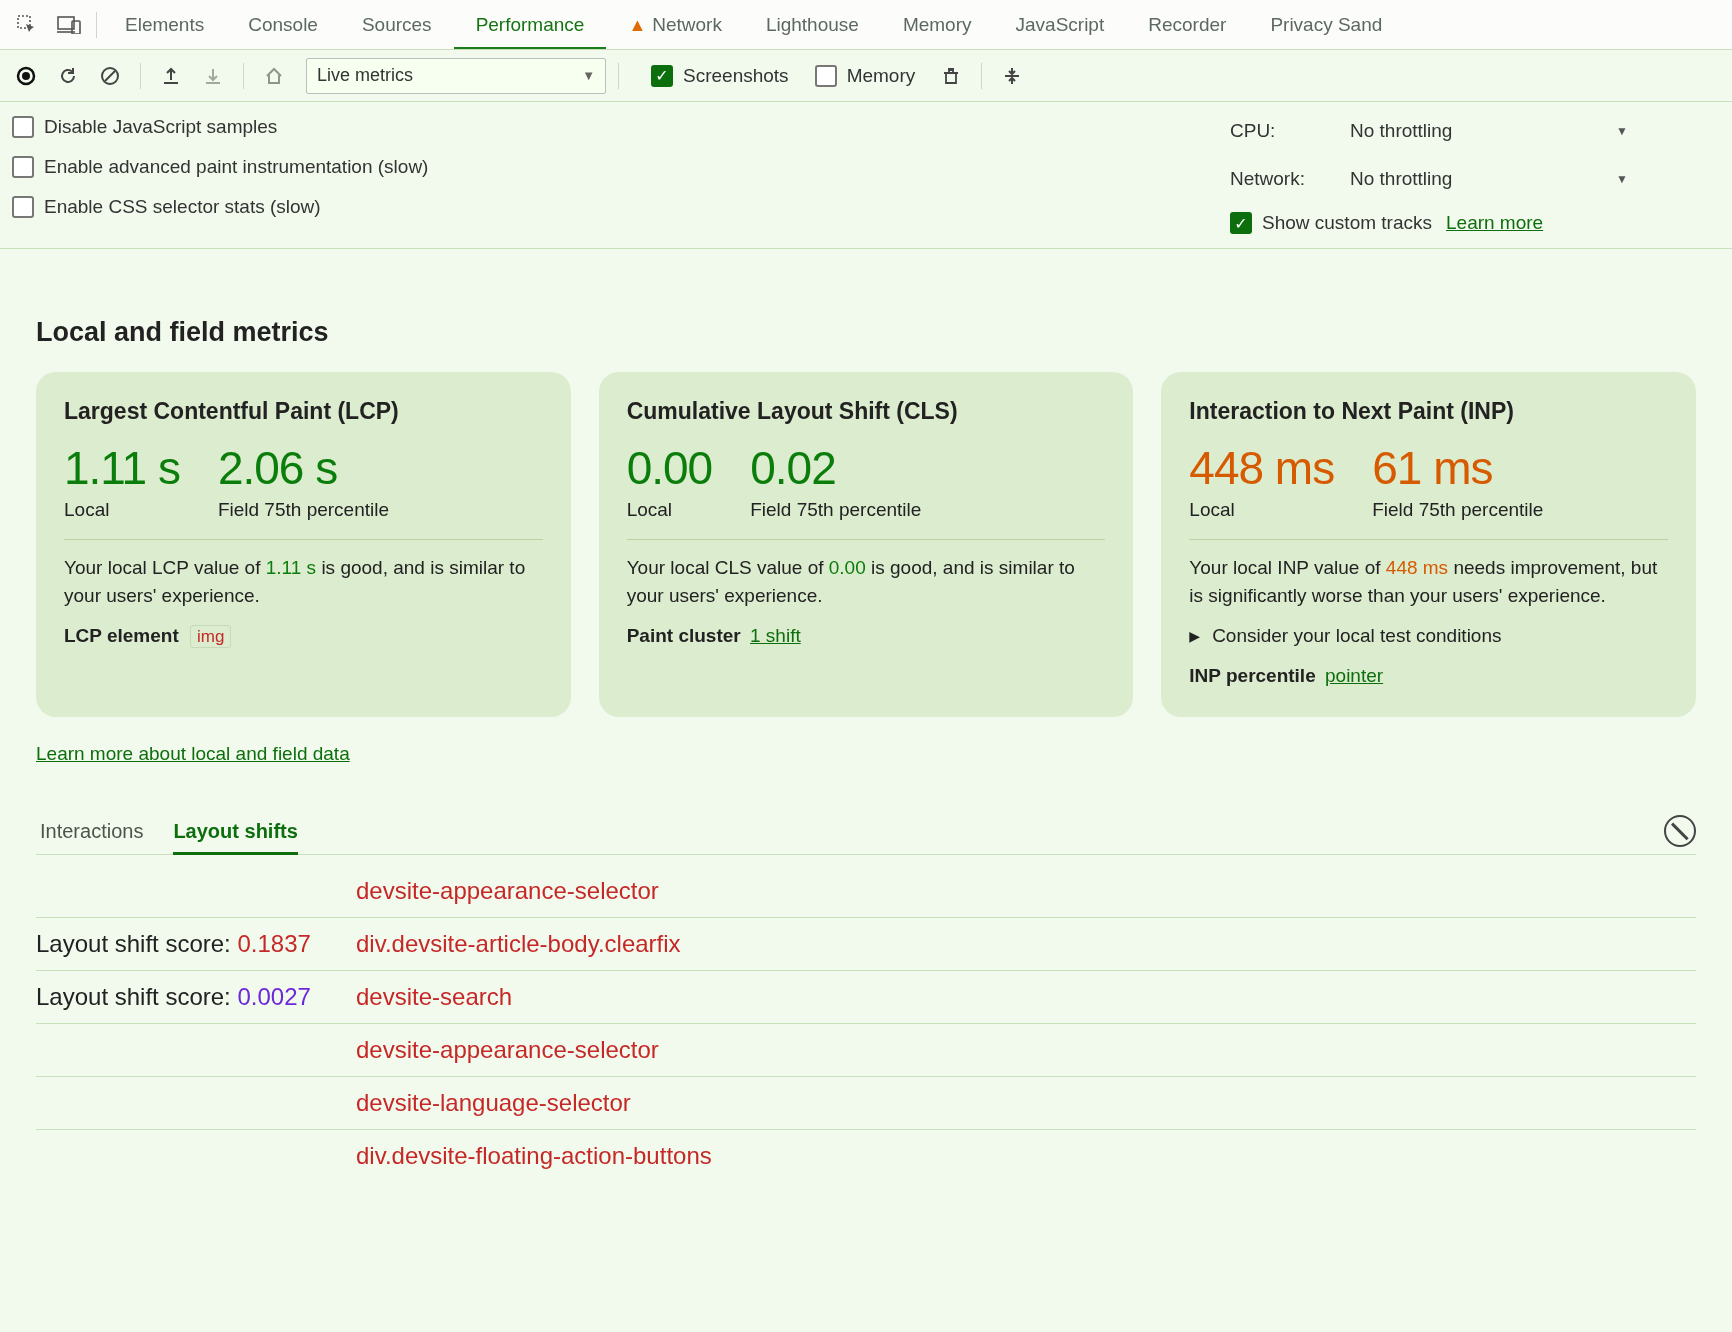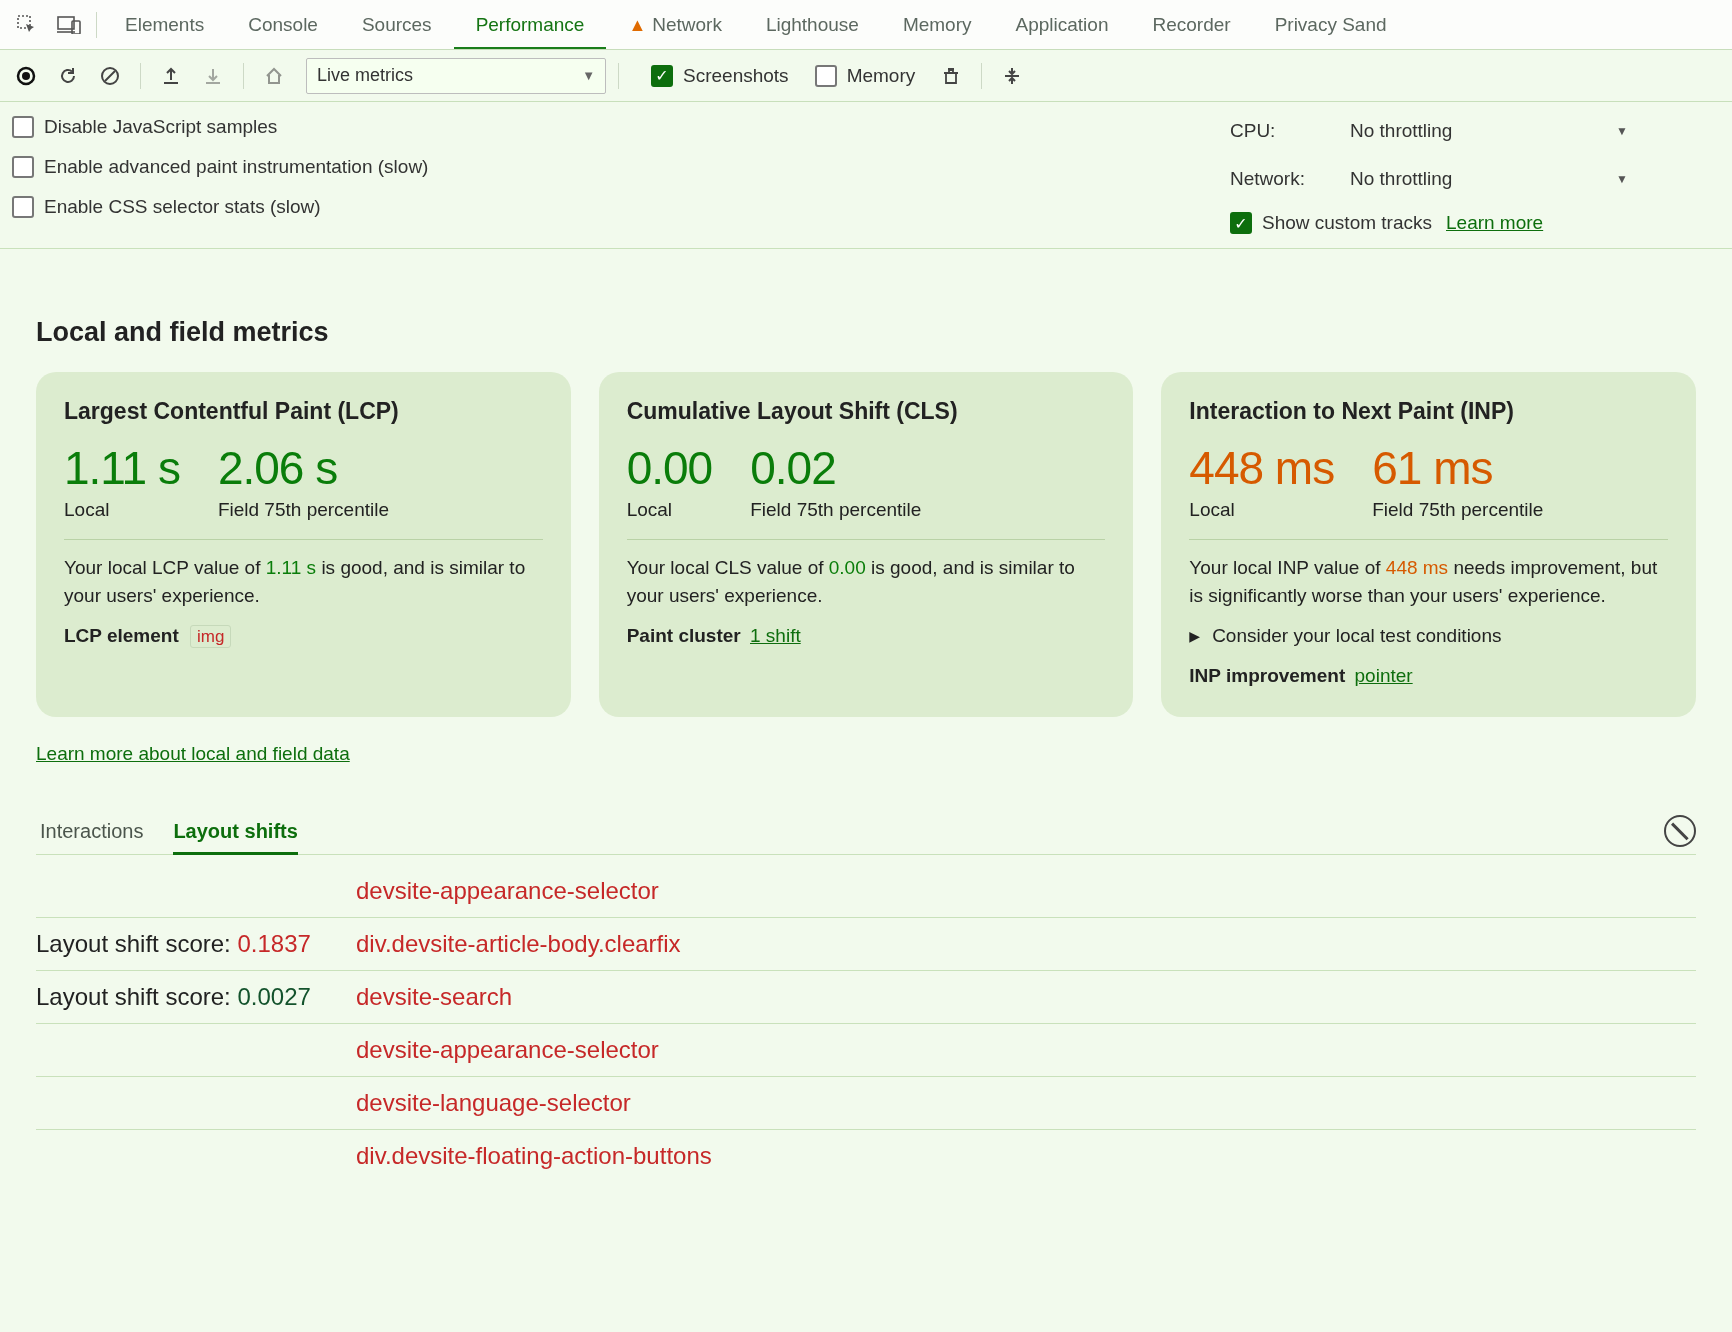--- a/index.html
+++ b/index.html
@@ -227,21 +227,21 @@
   .row {
     display: flex;
     align-items: flex-start;
     border-bottom: 1px solid #c9e1bb;
     padding: 12px 0;
     font-size: 24px;
   }
   .row .col1 { width: 320px; color: #222; }
   .row .col1 .score { font-weight: 500; }
   .row .col1 .score.red { color: #c62828; }
-  .row .col1 .score.green { color: #14532d; }
+  .row .col1 .score.green { color: #6d28d9; }
   .row .col2 { color: #c62828; }
 </style>
 </head>
 <body>
 
 <div class="tabstrip">
   <div class="icon-btn">
     <svg width="20" height="20" viewBox="0 0 20 20" stroke="#555" fill="none" stroke-width="1.6">
       <rect x="1" y="1" width="12" height="12" stroke-dasharray="2 2"></rect>
       <path d="M9 9 l8 3 -3 2 -2 3 z" fill="#555" stroke="none"></path>
@@ -257,21 +257,21 @@
   <div class="sep-v"></div>
   <div class="tab">Elements</div>
   <div class="tab">Console</div>
   <div class="tab">Sources</div>
   <div class="tab active">Performance</div>
   <div class="tab">
     <span class="warn-triangle">▲</span><span>Network</span>
   </div>
   <div class="tab">Lighthouse</div>
   <div class="tab">Memory</div>
-  <div class="tab">Application</div>
+  <div class="tab">JavaScript</div>
   <div class="tab">Recorder</div>
   <div class="tab">Privacy Sand</div>
 </div>
 
 <div class="toolbar2">
   <div class="icon-btn rec">
     <svg width="20" height="20" viewBox="0 0 20 20">
         <circle cx="10" cy="10" r="8" fill="none" stroke="#111" stroke-width="2.5"></circle>
         <circle cx="10" cy="10" r="4" fill="#111"></circle>
       </svg>
@@ -431,21 +431,21 @@
         </div>
       </div>
       <p class="desc">
         <span>Your local INP value of </span><span class="bad">448 ms</span><span> needs improvement, but is significantly worse than your users' experience.</span>
       </p>
       <div class="expand">
         <span class="tri">▶</span>
         <span>Consider your local test conditions</span>
       </div>
       <div class="kv">
-        <b>INP improvement</b>
+        <b>INP percentile</b>
         <a class="lnk">pointer</a>
       </div>
     </div>
 
   </div>
 
   <a class="learn-more">Learn more about local and field data</a>
 
   
   <div class="subtabs">

